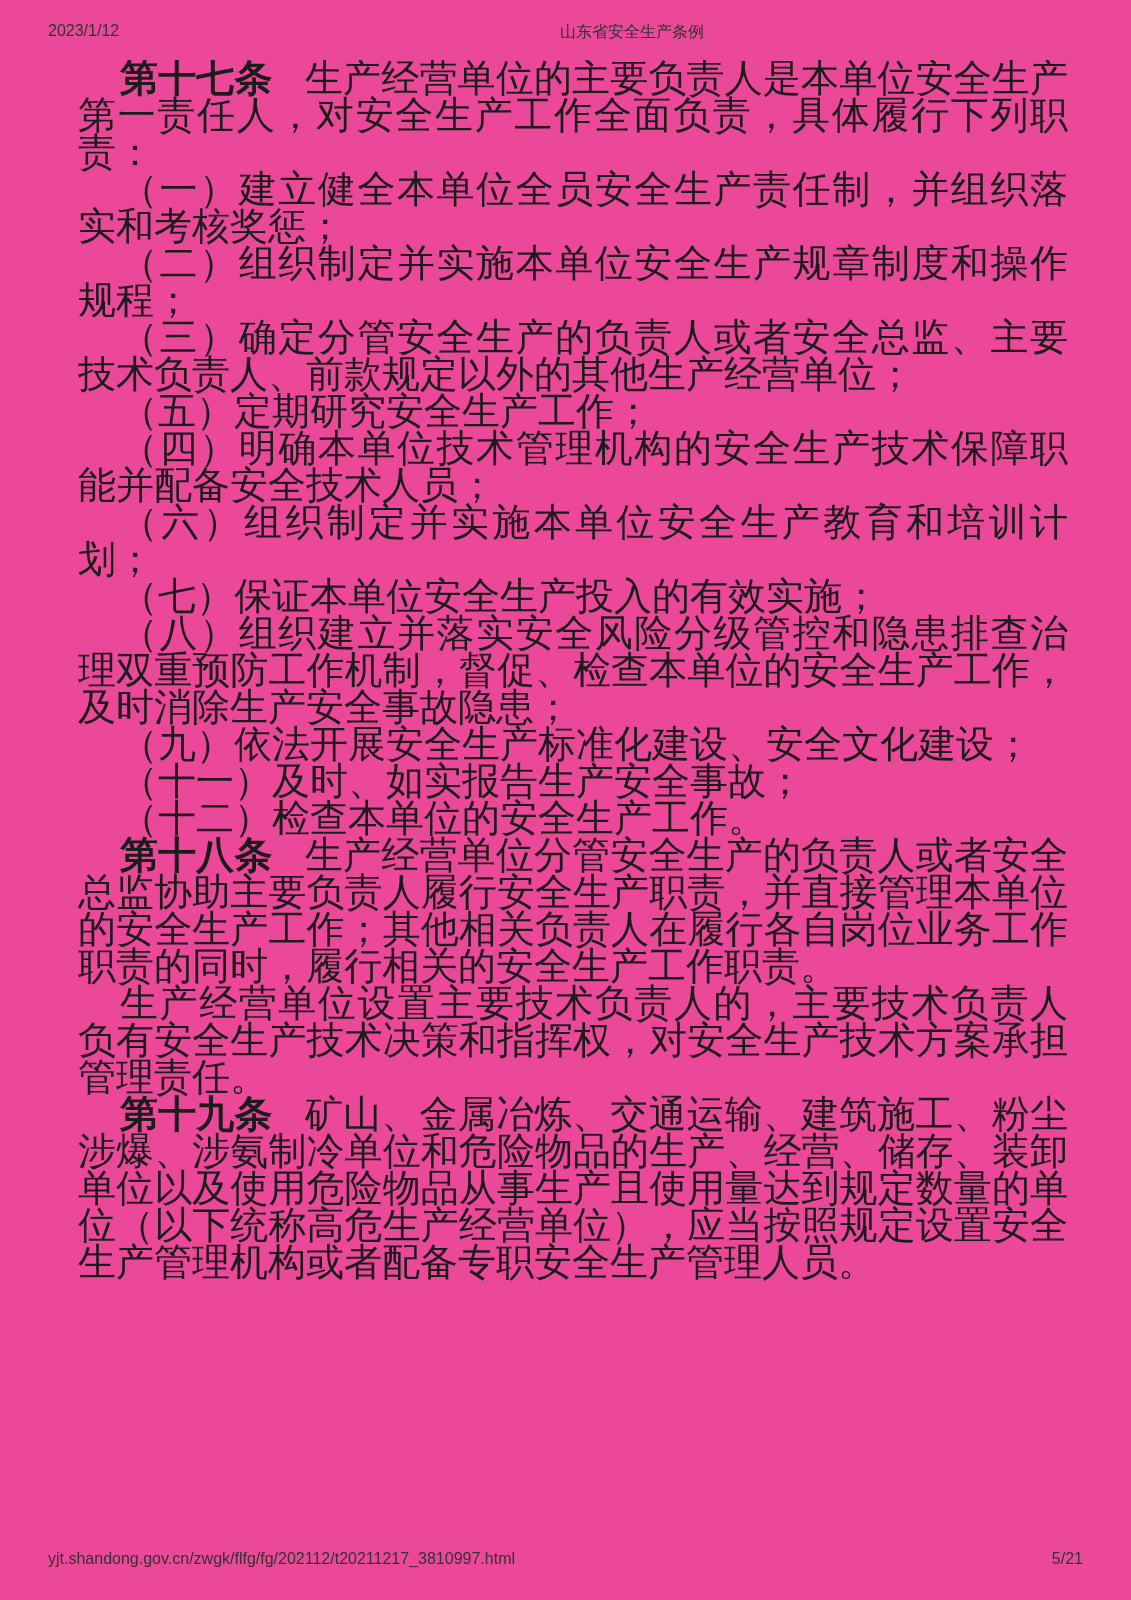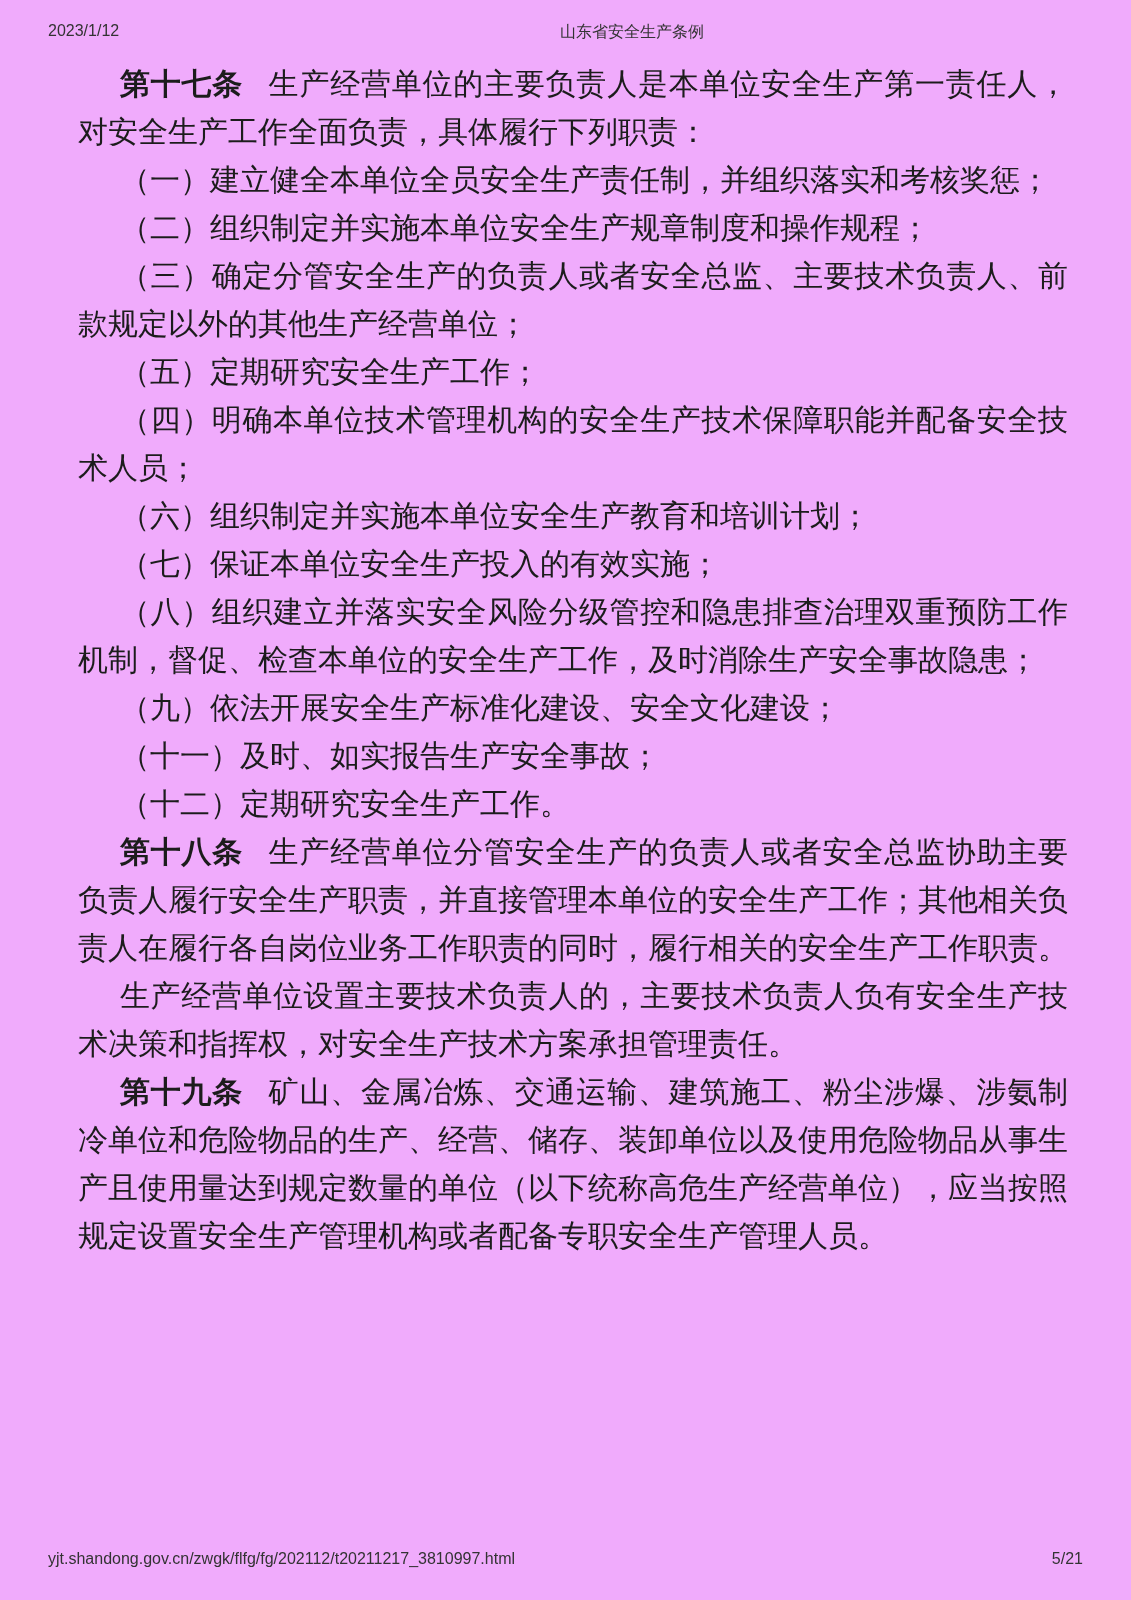--- a/index.html
+++ b/index.html
@@ -1,21 +1,21 @@
 <!DOCTYPE html>
 <html><head>
 <meta charset="utf-8">
 <style>
   * { margin: 0; padding: 0; box-sizing: border-box; }
   html, body { background: #e8e8e8; }
   .page {
     position: relative;
     width: 1131px;
     height: 1600px;
-    background: #f0abfc;
+    background: #ec4899;
     overflow: hidden;
     font-family: "Liberation Serif", "DejaVu Serif", serif;
   }
   .page-header {
     position: absolute;
     top: 22px;
     left: 0;
     width: 1131px;
     height: 24px;
     font-family: "Liberation Sans", "DejaVu Sans", sans-serif;
@@ -24,22 +24,22 @@
   }
   .header-date { position: absolute; left: 48px; top: 0; }
   .header-title { position: absolute; left: 560px; top: 0; }
   .doc-body {
     position: absolute;
     left: 78px;
     top: 60px;
     width: 990px;
     height: 1488px;
     overflow: hidden;
-    font-size: 30px;
-    line-height: 48px;
+    font-size: 38px;
+    line-height: 37px;
     color: #1c1c1c;
     text-align: justify;
   }
   .doc-body p {
     text-indent: 42px;
     margin: 0;
   }
   .term {
     font-weight: bold;
     margin-right: 0.85em;
@@ -73,21 +73,21 @@
     <p><span>（一）建立健全本单位全员安全生产责任制，并组织落实和考核奖惩；</span></p>
     <p><span>（二）组织制定并实施本单位安全生产规章制度和操作规程；</span></p>
     <p><span>（三）确定分管安全生产的负责人或者安全总监、主要技术负责人、前款规定以外的其他生产经营单位；</span></p>
     <p><span>（五）定期研究安全生产工作；</span></p>
     <p><span>（四）明确本单位技术管理机构的安全生产技术保障职能并配备安全技术人员；</span></p>
     <p><span>（六）组织制定并实施本单位安全生产教育和培训计划；</span></p>
     <p><span>（七）保证本单位安全生产投入的有效实施；</span></p>
     <p><span>（八）组织建立并落实安全风险分级管控和隐患排查治理双重预防工作机制，督促、检查本单位的安全生产工作，及时消除生产安全事故隐患；</span></p>
     <p><span>（九）依法开展安全生产标准化建设、安全文化建设；</span></p>
     <p><span>（十一）及时、如实报告生产安全事故；</span></p>
-    <p><span>（十二）定期研究安全生产工作。</span></p>
+    <p><span>（十二）检查本单位的安全生产工作。</span></p>
     <p><span class="term">第十八条</span><span>生产经营单位分管安全生产的负责人或者安全总监协助主要负责人履行安全生产职责，并直接管理本单位的安全生产工作；其他相关负责人在履行各自岗位业务工作职责的同时，履行相关的安全生产工作职责。</span></p>
     <p><span>生产经营单位设置主要技术负责人的，主要技术负责人负有安全生产技术决策和指挥权，对安全生产技术方案承担管理责任。</span></p>
     <p><span class="term">第十九条</span><span>矿山、金属冶炼、交通运输、建筑施工、粉尘涉爆、涉氨制冷单位和危险物品的生产、经营、储存、装卸单位以及使用危险物品从事生产且使用量达到规定数量的单位（以下统称高危生产经营单位），应当按照规定设置安全生产管理机构或者配备专职安全生产管理人员。</span></p>
   </div>
 
   <div class="page-footer">
     <span class="footer-url">yjt.shandong.gov.cn/zwgk/flfg/fg/202112/t20211217_3810997.html</span>
     <span class="page-number">5/21</span>
   </div>
 

